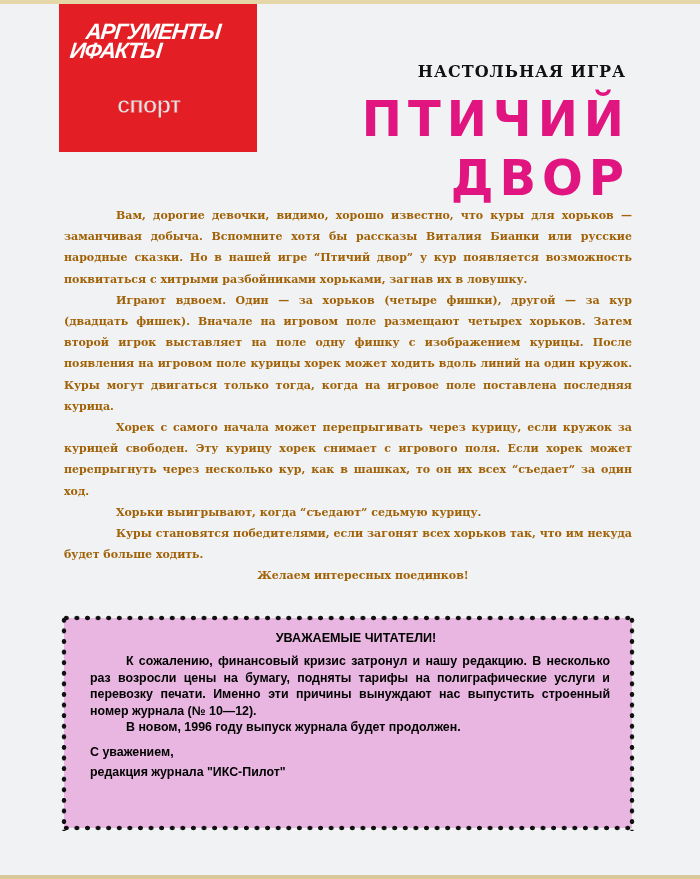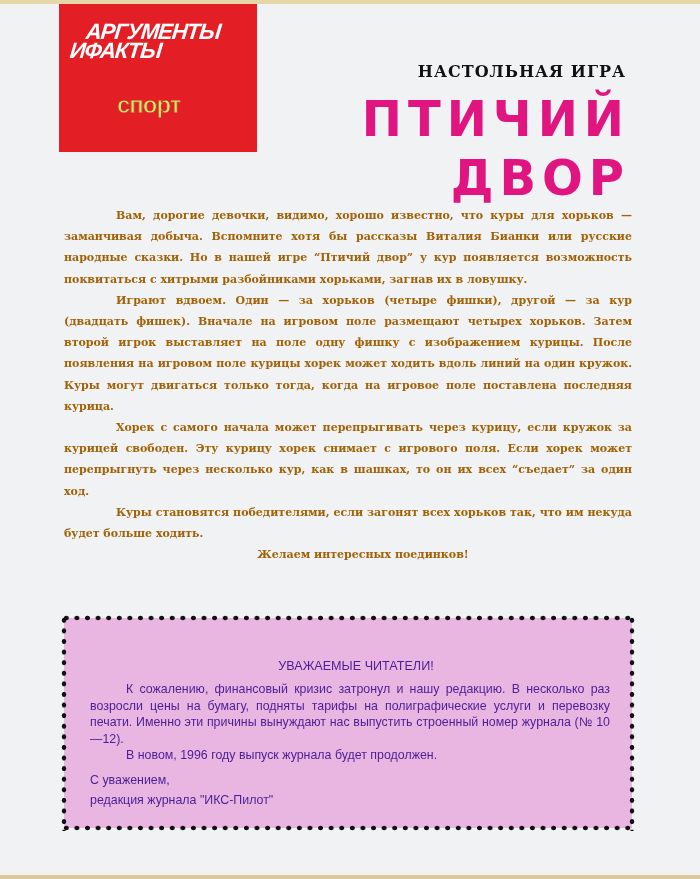--- a/index.html
+++ b/index.html
@@ -29,21 +29,21 @@
       color: #ffffff; font-size: 22px; line-height: 19px;
       letter-spacing: -1px;
       transform: skewX(-6deg);
     }
     .logo-title .l1 { display: block; padding-left: 14px; }
     .logo-title .l2 { display: block; }
     .logo-sub {
       position: absolute; left: 58px; top: 87px;
       font-family: "Liberation Sans", sans-serif;
       font-weight: bold;
-      color: #bef264; font-size: 24px;
+      color: #e5e5e5; font-size: 24px;
       letter-spacing: -1px;
       -webkit-text-stroke: 1px #e31e24;
       text-shadow: 0 0 0 #fff;
     }
     .game-label {
       position: absolute; left: 380px; top: 62px; width: 246px;
       text-align: right;
       font-family: "DejaVu Serif", "Liberation Serif", serif;
       font-weight: bold;
       font-size: 16px; letter-spacing: 1px; color: #111;
@@ -85,24 +85,23 @@
       background-size: 6px 10.6px;
       background-repeat: repeat-y;
     }
     .dots-top { top: -3px; }
     .dots-bottom { bottom: -3px; }
     .dots-left { left: -3px; }
     .dots-right { right: -3px; }
     .notice-inner {
       position: absolute; left: 26px; top: 12px; width: 520px;
       font-family: "Liberation Sans", "DejaVu Sans", sans-serif;
-      font-weight: normal;
+      font-weight: bold;
       font-size: 12.4px; line-height: 16.4px;
-      color: #4c1d95;
-      margin-top: 28px;
+      color: #000000;
     }
     .notice-heading {
       text-align: center; font-size: 12.6px; margin-bottom: 7px;
       padding-left: 12px;
     }
     .notice-inner p { text-indent: 36px; text-align: justify; }
     .notice-sign {
       text-align: left; margin-top: 7px; padding-right: 4px;
     }
     .notice-sign span { display: block; line-height: 20px; }
@@ -123,20 +122,21 @@
 <div class="game-label">НАСТОЛЬНАЯ ИГРА</div>
 <div class="game-title">
   <span>ПТИЧИЙ</span>
   <span>ДВОР</span>
 </div>
 
 <div class="article">
   <p>Вам, дорогие девочки, видимо, хорошо известно, что куры для хорьков — заманчивая добыча. Вспомните хотя бы рассказы Виталия Бианки или русские народные сказки. Но в нашей игре “Птичий двор” у кур появляется возможность поквитаться с хитрыми разбойниками хорьками, загнав их в ловушку.</p>
   <p>Играют вдвоем. Один — за хорьков (четыре фишки), другой — за кур (двадцать фишек).  Вначале на игровом поле размещают четырех  хорьков. Затем второй игрок выставляет на поле одну фишку с изображением курицы. После появления на игровом поле курицы хорек может ходить вдоль линий на один кружок. Куры могут двигаться только тогда, когда на игровое поле поставлена последняя курица.</p>
   <p>Хорек с самого начала может перепрыгивать через курицу, если кружок за курицей свободен. Эту курицу хорек снимает с игрового поля. Если хорек может перепрыгнуть через несколько кур, как в шашках, то он их всех “съедает” за один ход.</p>
+  <p>Хорьки выигрывают, когда “съедают” седьмую курицу.</p>
   <p>Куры становятся победителями, если загонят всех хорьков так, что им некуда будет больше ходить.</p>
   <p class="closing">Желаем интересных поединков!</p>
 </div>
 
 <div class="notice">
   <div class="dots-h dots-top"></div>
   <div class="dots-h dots-bottom"></div>
   <div class="dots-v dots-left"></div>
   <div class="dots-v dots-right"></div>
   <div class="notice-inner">

